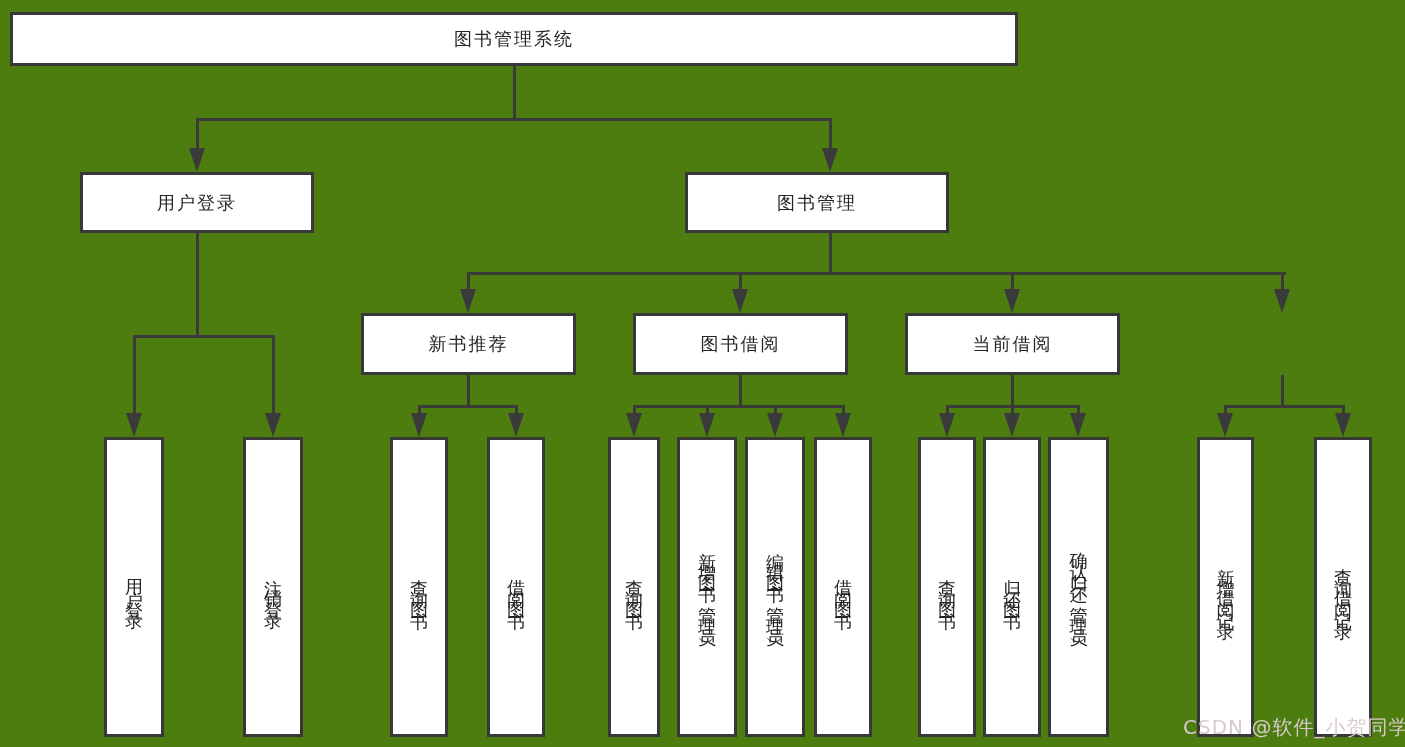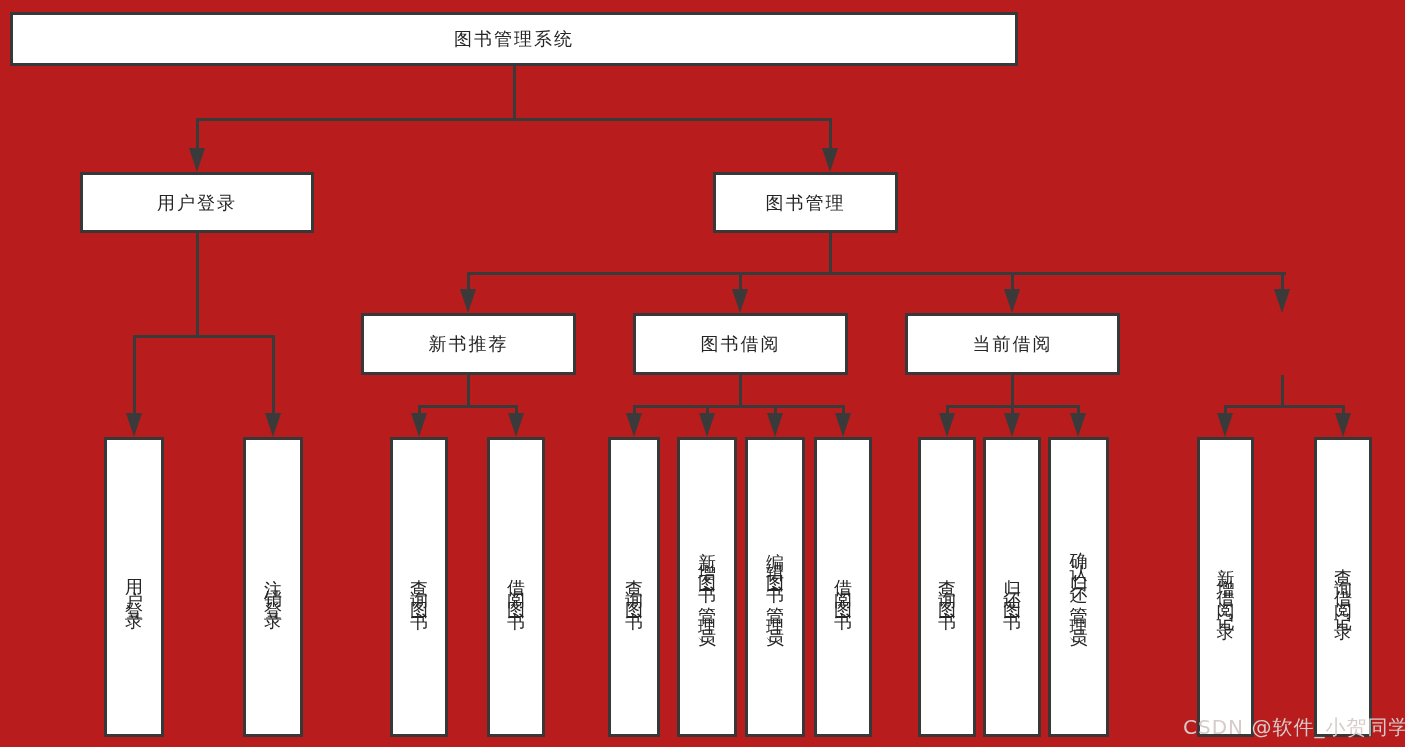--- a/index.html
+++ b/index.html
@@ -3,21 +3,21 @@
 <meta charset="utf-8">
 <style>
   * { margin: 0; padding: 0; box-sizing: border-box; }
   html, body { background: #ffffff; }
   body { font-family: "DejaVu Sans", "Liberation Sans", sans-serif; }
 
   .canvas {
     position: relative;
     width: 1405px;
     height: 747px;
-    background: #b91c1c;
+    background: #4d7c0f;
     overflow: hidden;
     color: #222222;
   }
 
   
   .box {
     position: absolute;
     background: #ffffff;
     border: 3px solid #383838;
     display: flex;
@@ -63,21 +63,21 @@
     font-size: 20px;
     letter-spacing: 1px;
     color: #d6cbca;
     white-space: nowrap;
     z-index: 5;
   }
 
   
   .root  { left: 10px;  top: 12px;  width: 1008px; height: 54px; }
   .l2-a  { left: 80px;  top: 172px; width: 234px;  height: 61px; }
-  .l2-b  { left: 713px; top: 172px; width: 185px;  height: 61px; }
+  .l2-b  { left: 685px; top: 172px; width: 264px;  height: 61px; }
   .l3    { top: 313px;  width: 215px; height: 62px; }
   .g0 { left: 361px; } .g1 { left: 633px; } .g2 { left: 905px; } .g3 { left: 1175px; }
   .leaf  { top: 437px; height: 300px; }
 </style>
 </head>
 <body>
 
 <div class="canvas">
 
   <div class="box root">

